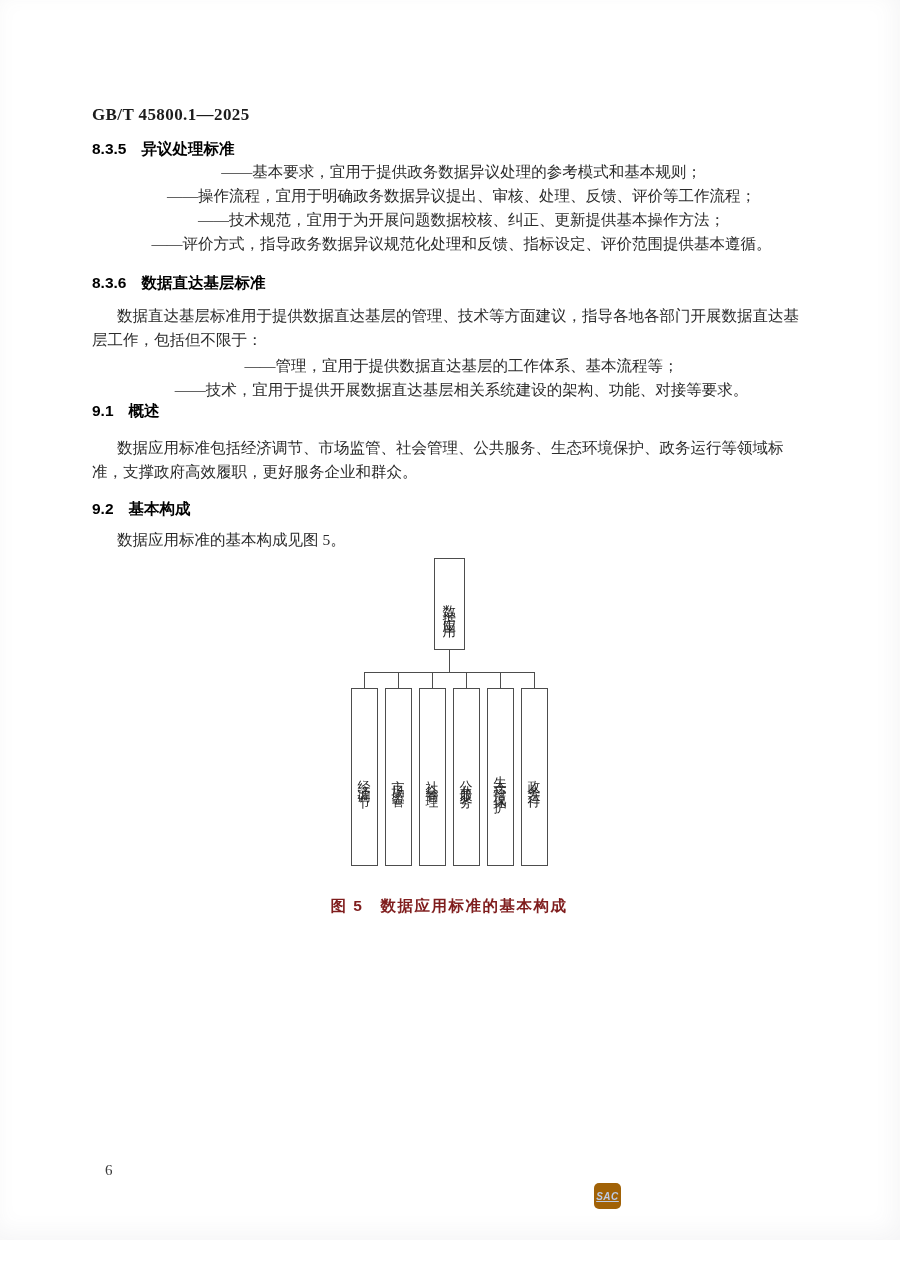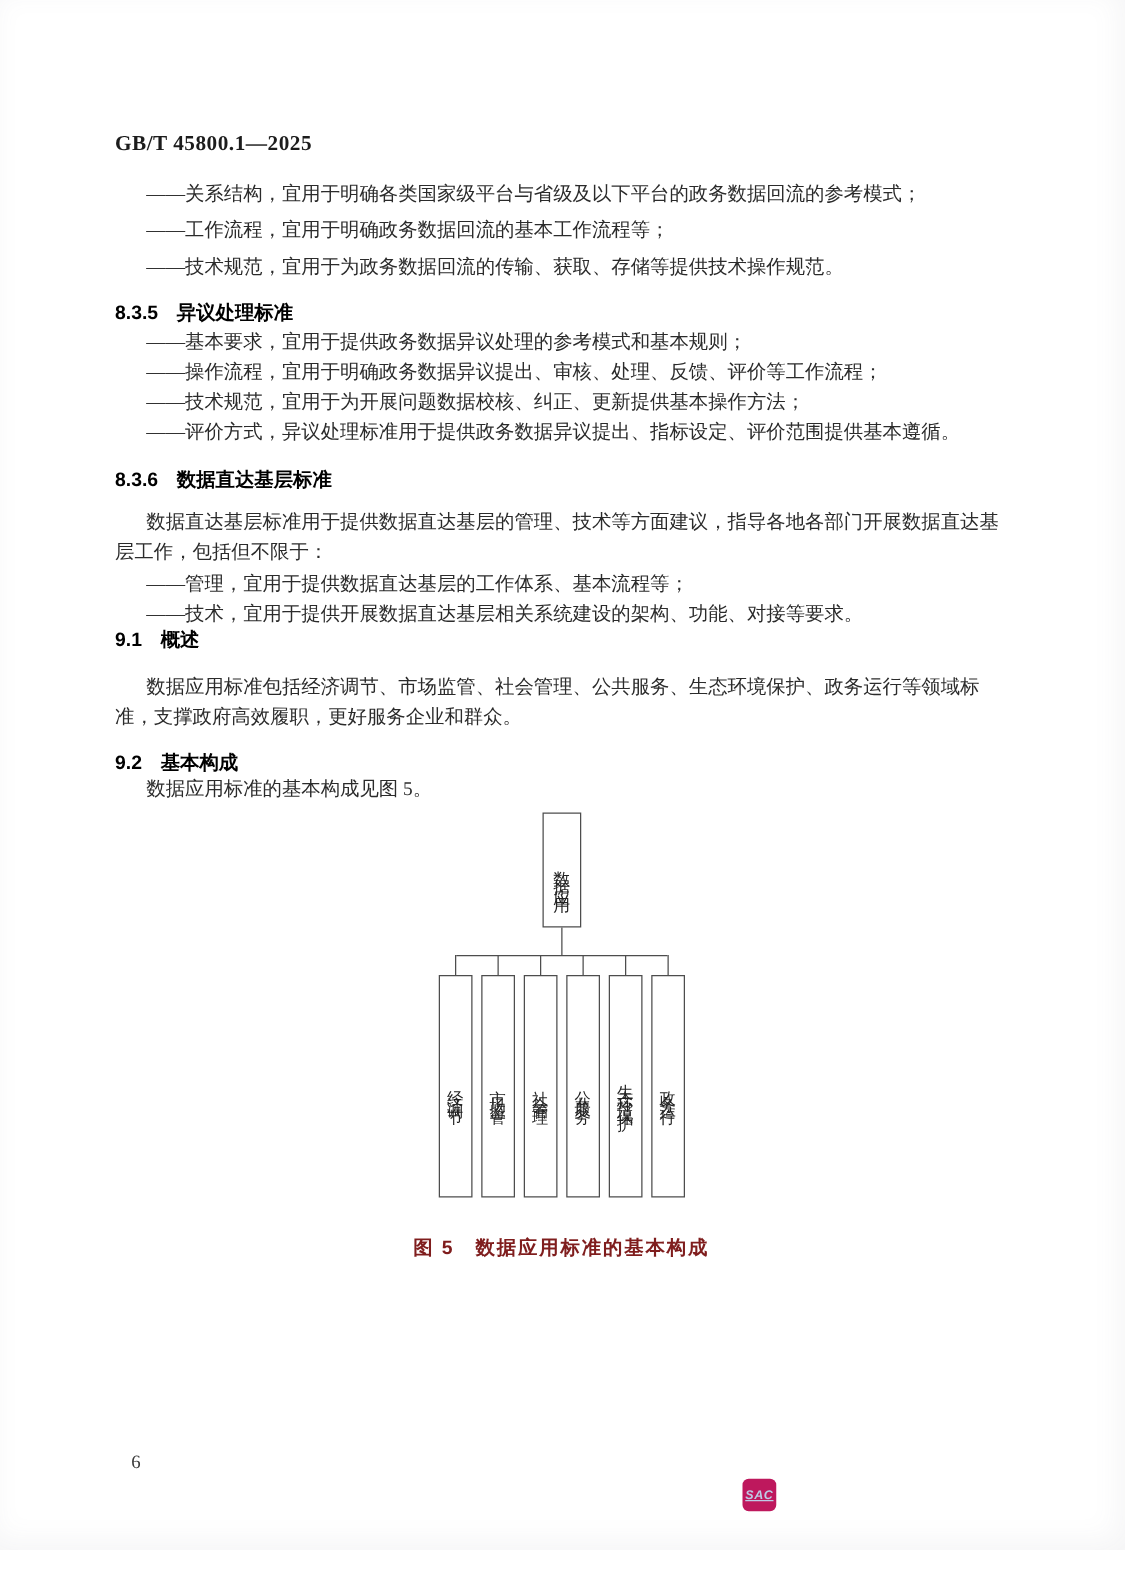--- a/index.html
+++ b/index.html
@@ -24,30 +24,30 @@
 
   .sec-heading {
     font-family:"Liberation Sans","DejaVu Sans",sans-serif;
     font-weight:bold; font-size:15.5px; color:#000000; line-height:18px;
   }
   .sec-heading .sec-num { margin-right:15px; }
 
   .h835 { margin-top:14px; }
   .para { line-height:24px; text-indent:25px; }
   .p835 { margin-top:12px; }
-  .dash-list p { line-height:24px; padding-left:25px; }
+  .dash-list p { line-height:24px; padding-left:25px;text-align:center; }
   .l835 { margin-top:2px; }
   .h836 { margin-top:18px; }
   .p836 { margin-top:12px; }
   .l836 { margin-top:2px; }
   .h9   { margin-top:26px; }
   .h91  { }
   .p91  { margin-top:16px; }
   .h92  { margin-top:16px; }
-  .p92  { }
+  .p92  { margin-top:10px; }
 
   
   .figure { margin-top:6px; }
   .diagram { display:flex; flex-direction:column; align-items:center; }
   .root-box {
     width:31px; height:92px; border:1px solid #4d4d4d; background:#fff;
     display:flex; align-items:center; justify-content:center;
   }
   .vtext {
     writing-mode:vertical-lr; text-orientation:upright;
@@ -68,50 +68,45 @@
   .caption {
     margin-top:30px; text-align:center;
     font-family:"Liberation Sans","DejaVu Sans",sans-serif;
     font-weight:bold; font-size:15.5px; color:#7f1d1d; letter-spacing:1.5px;
   }
 
   
   .page-number { position:absolute; left:105px; top:1162px; font-size:15px; color:#3a3a3a; }
   .watermark-badge {
     position:absolute; left:594px; top:1183px; width:27px; height:26px;
-    background:#be185d; border-radius:5px;
+    background:#a16207; border-radius:5px;
     display:flex; align-items:center; justify-content:center;
     font-family:"Liberation Sans","DejaVu Sans",sans-serif;
     font-style:italic; font-weight:bold; font-size:10px; color:#bdcbe6;
     letter-spacing:0.5px;
     text-decoration:underline;
   }
 </style>
 </head>
 <body>
 
 <div class="page">
   <div class="content">
 
     <div class="doc-header">GB/T 45800.1—2025</div>
 
-    <div class="intro-list body-line">
-      <p>——关系结构，宜用于明确各类国家级平台与省级及以下平台的政务数据回流的参考模式；</p>
-      <p>——工作流程，宜用于明确政务数据回流的基本工作流程等；</p>
-      <p>——技术规范，宜用于为政务数据回流的传输、获取、存储等提供技术操作规范。</p>
-    </div>
 
     <div class="sec-heading h835">
       <span class="sec-num">8.3.5</span><span>异议处理标准</span>
     </div>
     <div class="dash-list body-line l835">
       <p>——基本要求，宜用于提供政务数据异议处理的参考模式和基本规则；</p>
       <p>——操作流程，宜用于明确政务数据异议提出、审核、处理、反馈、评价等工作流程；</p>
       <p>——技术规范，宜用于为开展问题数据校核、纠正、更新提供基本操作方法；</p>
-      <p>——评价方式，异议处理标准用于提供政务数据异议提出、指标设定、评价范围提供基本遵循。</p>
+      <p>——评价方式，指导政务数据异议规范化处理和反馈、指标设定、评价范围提供基本遵循。</p>
     </div>
 
     <div class="sec-heading h836">
       <span class="sec-num">8.3.6</span><span>数据直达基层标准</span>
     </div>
     <p class="para body-line p836">数据直达基层标准用于提供数据直达基层的管理、技术等方面建议，指导各地各部门开展数据直达基层工作，包括但不限于：</p>
     <div class="dash-list body-line l836">
       <p>——管理，宜用于提供数据直达基层的工作体系、基本流程等；</p>
       <p>——技术，宜用于提供开展数据直达基层相关系统建设的架构、功能、对接等要求。</p>
     </div>

